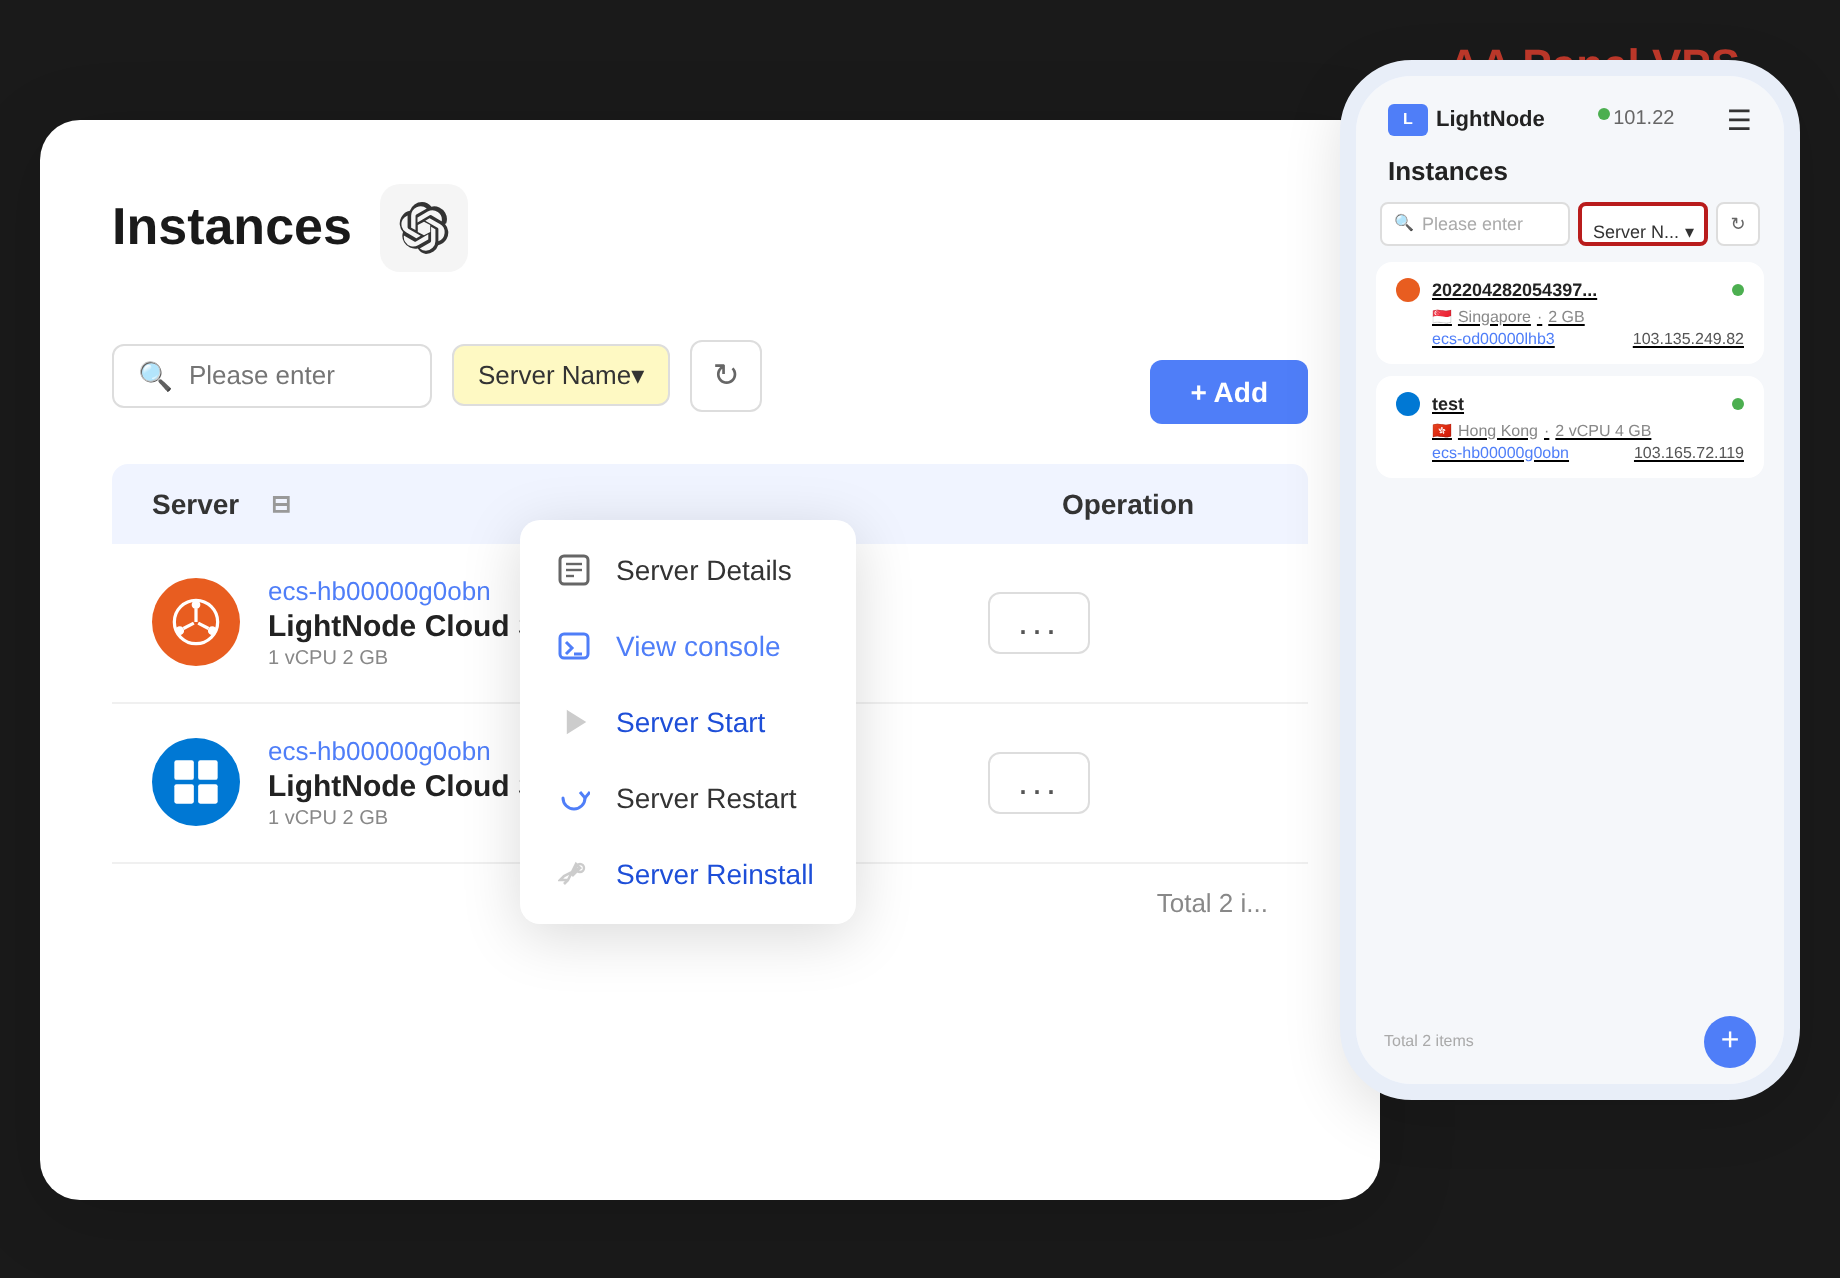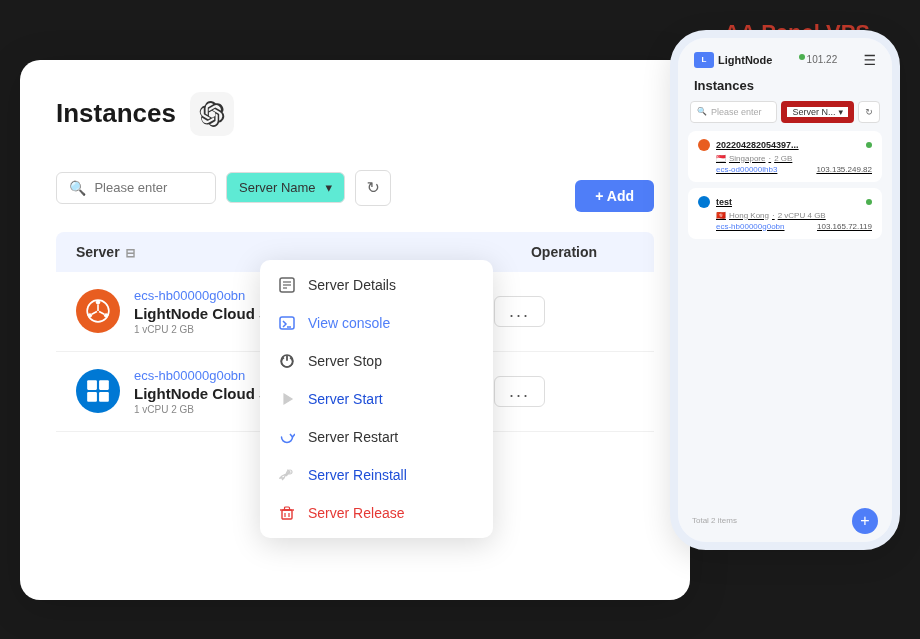--- a/index.html
+++ b/index.html
@@ -88,22 +88,22 @@
       color: #aaa;
       font-size: 14px;
     }
 
     .filter-select {
       display: flex;
       align-items: center;
       border: 1px solid #ddd;
       border-radius: 6px;
       padding: 7px 12px;
-      gap: 10px;
-      background: #5eead4;
+      gap: 0;
+      background: #fef9c3;
       font-size: 13px;
       color: #333;
       cursor: pointer;
     }
 
     .refresh-btn {
       width: 36px;
       height: 36px;
       border: 1px solid #ddd;
       border-radius: 6px;
@@ -134,21 +134,21 @@
       display: flex;
       align-items: center;
       background: #f0f4ff;
       border-radius: 8px 8px 0 0;
       padding: 12px 20px;
       font-weight: 600;
       font-size: 14px;
       color: #333;
     }
 
-    .col-server { flex: 1; display: flex; align-items: flex-end; gap: 6px; }
+    .col-server { flex: 1; display: flex; align-items: center; gap: 16px; }
     .col-operation { width: 140px; text-align: center; }
 
     .filter-icon { font-size: 12px; color: #999; }
 
     .table-row {
       display: flex;
       align-items: center;
       padding: 16px 20px;
       border-bottom: 1px solid #f0f0f0;
       background: #fff;
@@ -207,21 +207,21 @@
       font-size: 13px;
       color: #888;
       background: #fff;
     }
 
     
     .dropdown-menu {
       position: absolute;
       left: 240px;
       top: 230px;
-      width: 233px;
+      width: 168px;
       background: #fff;
       border-radius: 10px;
       box-shadow: 0 6px 30px rgba(0,0,0,0.15);
       padding: 6px 0;
       z-index: 10;
     }
 
     .menu-item {
       display: flex;
       align-items: center;
@@ -332,21 +332,21 @@
       align-items: center;
       padding: 0 6px;
       gap: 4px;
       font-size: 9px;
       color: #aaa;
     }
 
     .mobile-filter {
       height: 22px;
       background: #fff;
-      border: 6px solid #b91c1c;
+      border: 2px solid #b91c1c;
       border-radius: 4px;
       display: flex;
       align-items: flex-end;
       padding: 0 5px;
       gap: 3px;
       font-size: 9px;
       color: #333;
     }
 
     .mobile-refresh {
@@ -543,20 +543,21 @@
           <span class="server-id">ecs-hb00000g0obn</span>
           <span class="server-name">LightNode Cloud Server</span>
           <span class="server-specs">1 vCPU  2 GB</span>
         </div>
       </div>
       <div class="operation-cell">
         <button class="dots-btn">...</button>
       </div>
     </div>
 
+    <div class="total-row">Total 2 i...</div>
   </div>
 
   <div class="dropdown-menu">
 
     <div class="menu-item">
       <span class="menu-icon">
         <svg width="16" height="16" viewBox="0 0 16 16" fill="none">
           <rect x="1" y="1" width="14" height="14" rx="2" stroke="#666" stroke-width="1.5"></rect>
           <line x1="4" y1="5" x2="12" y2="5" stroke="#666" stroke-width="1.2"></line>
           <line x1="4" y1="8" x2="12" y2="8" stroke="#666" stroke-width="1.2"></line>
@@ -570,30 +571,20 @@
       <span class="menu-icon">
         <svg width="16" height="16" viewBox="0 0 16 16" fill="none">
           <rect x="1" y="2" width="14" height="12" rx="2" stroke="#4f7ef8" stroke-width="1.5"></rect>
           <polyline points="4,6 7,9 4,12" stroke="#4f7ef8" stroke-width="1.5" fill="none"></polyline>
           <line x1="8" y1="12" x2="12" y2="12" stroke="#4f7ef8" stroke-width="1.5"></line>
         </svg>
       </span>
       <span style="color:#4f7ef8">View console</span>
     </div>
 
-    <div class="menu-item">
-      <span class="menu-icon">
-        <svg width="16" height="16" viewBox="0 0 16 16" fill="none">
-          <circle cx="8" cy="8" r="6" stroke="#555" stroke-width="1.5"></circle>
-          <line x1="8" y1="3" x2="8" y2="7" stroke="#555" stroke-width="1.8" stroke-linecap="round"></line>
-          <path d="M5 4.5C3.3 5.5 2.5 7.1 2.5 8.5A5.5 5.5 0 008 14a5.5 5.5 0 005.5-5.5c0-1.4-.8-3-2.5-4" stroke="#555" stroke-width="1.5" fill="none"></path>
-        </svg>
-      </span>
-      <span>Server Stop</span>
-    </div>
 
     <div class="menu-item disabled">
       <span class="menu-icon">
         <svg width="16" height="16" viewBox="0 0 16 16" fill="none">
           <polygon points="5,3 13,8 5,13" stroke="#ccc" stroke-width="1.2" fill="#ccc"></polygon>
         </svg>
       </span>
       <span>Server Start</span>
     </div>
 
@@ -610,32 +601,20 @@
     <div class="menu-item disabled">
       <span class="menu-icon">
         <svg width="16" height="16" viewBox="0 0 16 16" fill="none">
           <path d="M3 13l2-2m0 0l4-8 2 2-8 4-2 2zm2-2L11 5" stroke="#ccc" stroke-width="1.3" fill="none"></path>
           <circle cx="11" cy="5" r="2" stroke="#ccc" stroke-width="1.2"></circle>
         </svg>
       </span>
       <span>Server Reinstall</span>
     </div>
 
-    <div class="menu-item danger">
-      <span class="menu-icon">
-        <svg width="16" height="16" viewBox="0 0 16 16" fill="none">
-          <rect x="3" y="5" width="10" height="9" rx="1" stroke="#e53935" stroke-width="1.4"></rect>
-          <line x1="1" y1="5" x2="15" y2="5" stroke="#e53935" stroke-width="1.4"></line>
-          <rect x="5.5" y="2" width="5" height="3" rx="1" stroke="#e53935" stroke-width="1.2"></rect>
-          <line x1="6" y1="8" x2="6" y2="12" stroke="#e53935" stroke-width="1.2"></line>
-          <line x1="10" y1="8" x2="10" y2="12" stroke="#e53935" stroke-width="1.2"></line>
-        </svg>
-      </span>
-      <span>Server Release</span>
-    </div>
   </div>
 
   <div class="mobile-mockup">
     <div class="mobile-inner">
 
       <div class="mobile-topbar">
         <div class="mobile-logo">
           <div class="mobile-logo-icon">L</div>
           <span>LightNode</span>
         </div>

